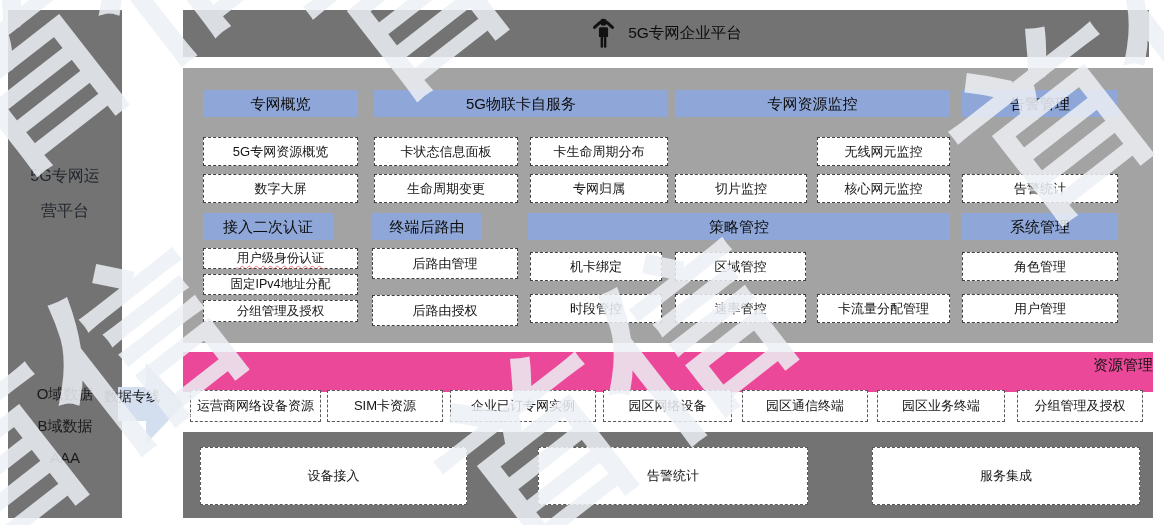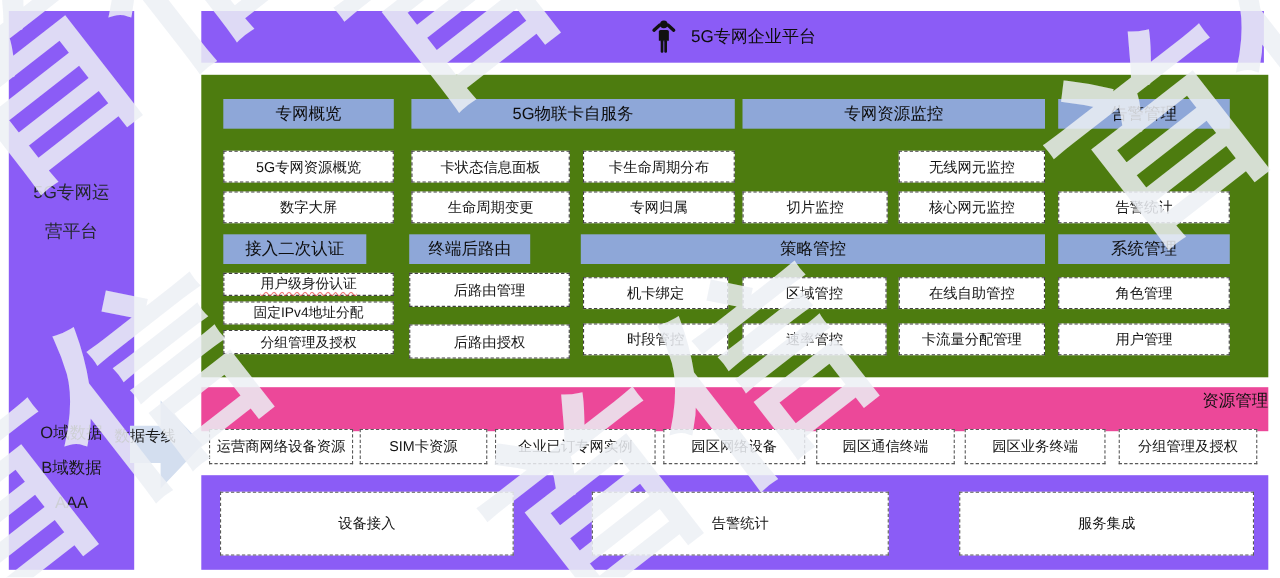--- a/index.html
+++ b/index.html
@@ -1,21 +1,21 @@
 <!DOCTYPE html>
 <html><head>
 <meta charset="utf-8">
 <style>
   html,body{margin:0;padding:0;background:#fff;}
   body{font-family:"Liberation Sans","DejaVu Sans",sans-serif;}
   #canvas{position:relative;width:1164px;height:525px;background:#fff;overflow:hidden;}
   .abs{position:absolute;box-sizing:border-box;}
   
-  .panel-blue{background:#8b5cf6;}
-  .panel-main{background:#4d7c0f;}
+  .panel-blue{background:#737373;}
+  .panel-main{background:#a3a3a3;}
   
   .hdr{height:27px;line-height:27px;background:#8ea7d8;text-align:center;
        font-size:15px;color:#0d0d0d;}
   
   .box{background:#fff;border:1px dashed #404040;display:flex;align-items:center;
        justify-content:center;font-size:13px;color:#141414;text-align:center;}
   .box-sm{font-size:12.5px;}
   .box-gray{border-color:#595959;}
   
   .side-title{position:absolute;left:0;top:148px;width:100%;text-align:center;
@@ -105,21 +105,20 @@
       <span class="squiggle">用户级身份认证</span>
     </div>
     <div class="abs box box-sm" style="left:20px;top:206px;width:155px;height:21px;">固定IPv4地址分配</div>
     <div class="abs box box-sm" style="left:20px;top:232px;width:155px;height:22px;">分组管理及授权</div>
 
     <div class="abs box" style="left:189px;top:180px;width:146px;height:31px;">后路由管理</div>
     <div class="abs box" style="left:189px;top:227px;width:146px;height:31px;">后路由授权</div>
 
     <div class="abs box" style="left:347px;top:184px;width:132px;height:29px;">机卡绑定</div>
     <div class="abs box" style="left:492px;top:184px;width:131px;height:29px;">区域管控</div>
-    <div class="abs box" style="left:634px;top:184px;width:133px;height:29px;">在线自助管控</div>
     <div class="abs box" style="left:347px;top:226px;width:132px;height:29px;">时段管控</div>
     <div class="abs box" style="left:492px;top:226px;width:131px;height:29px;">速率管控</div>
     <div class="abs box" style="left:634px;top:226px;width:133px;height:29px;">卡流量分配管理</div>
 
     <div class="abs box" style="left:779px;top:184px;width:156px;height:29px;">角色管理</div>
     <div class="abs box" style="left:779px;top:226px;width:156px;height:29px;">用户管理</div>
   </div>
 
   <div class="abs graybar" style="left:183px;top:352px;width:970px;">资源管理</div>
 

